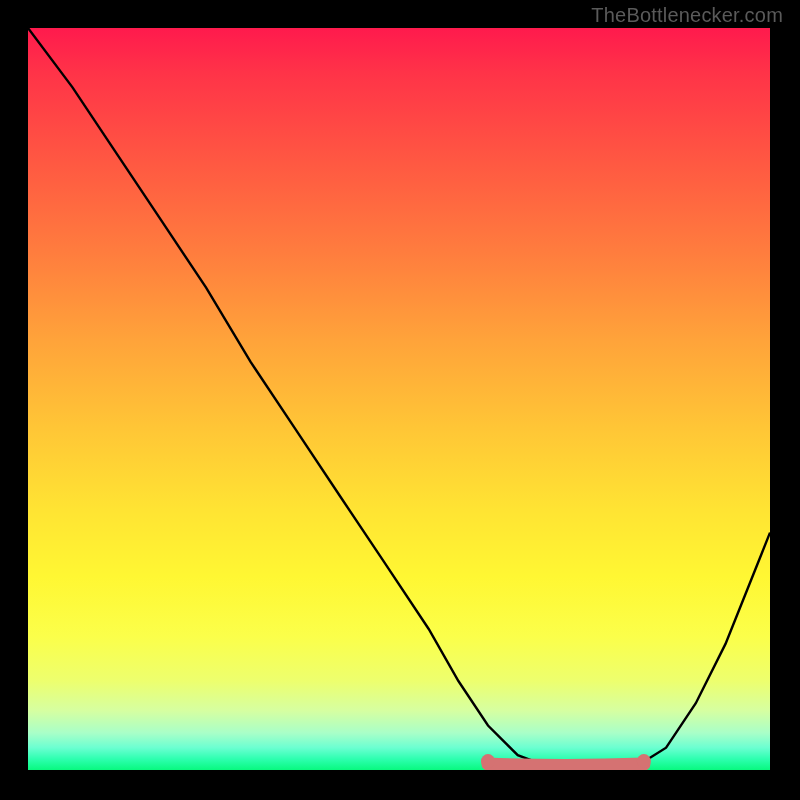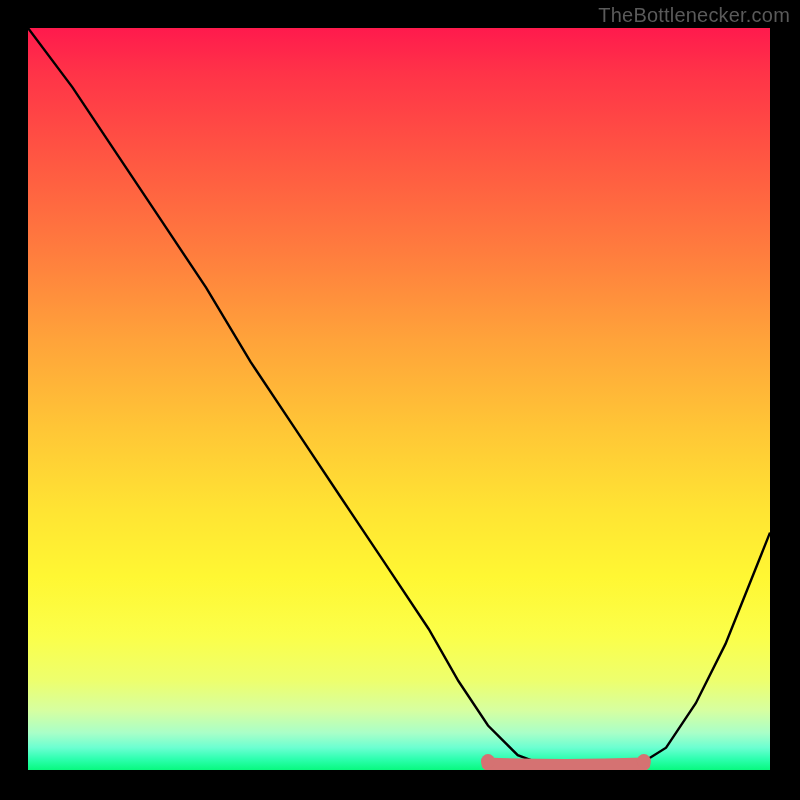--- a/index.html
+++ b/index.html
@@ -32,21 +32,21 @@
       #d6ffa1 92%,
       #a9ffc8 95%,
       #6bffd1 97%,
       #2effb0 98.5%,
       #08f97f 100%
     );
   }
   .attribution {
     position: absolute;
     top: 4px;
-    right: 10px;
+    right: 17px;
     color: #5a5a5a;
     font-size: 20px;
     font-weight: 500;
     letter-spacing: 0.2px;
     user-select: none;
   }
   svg.curve {
     position: absolute;
     left: 0;
     top: 0;

